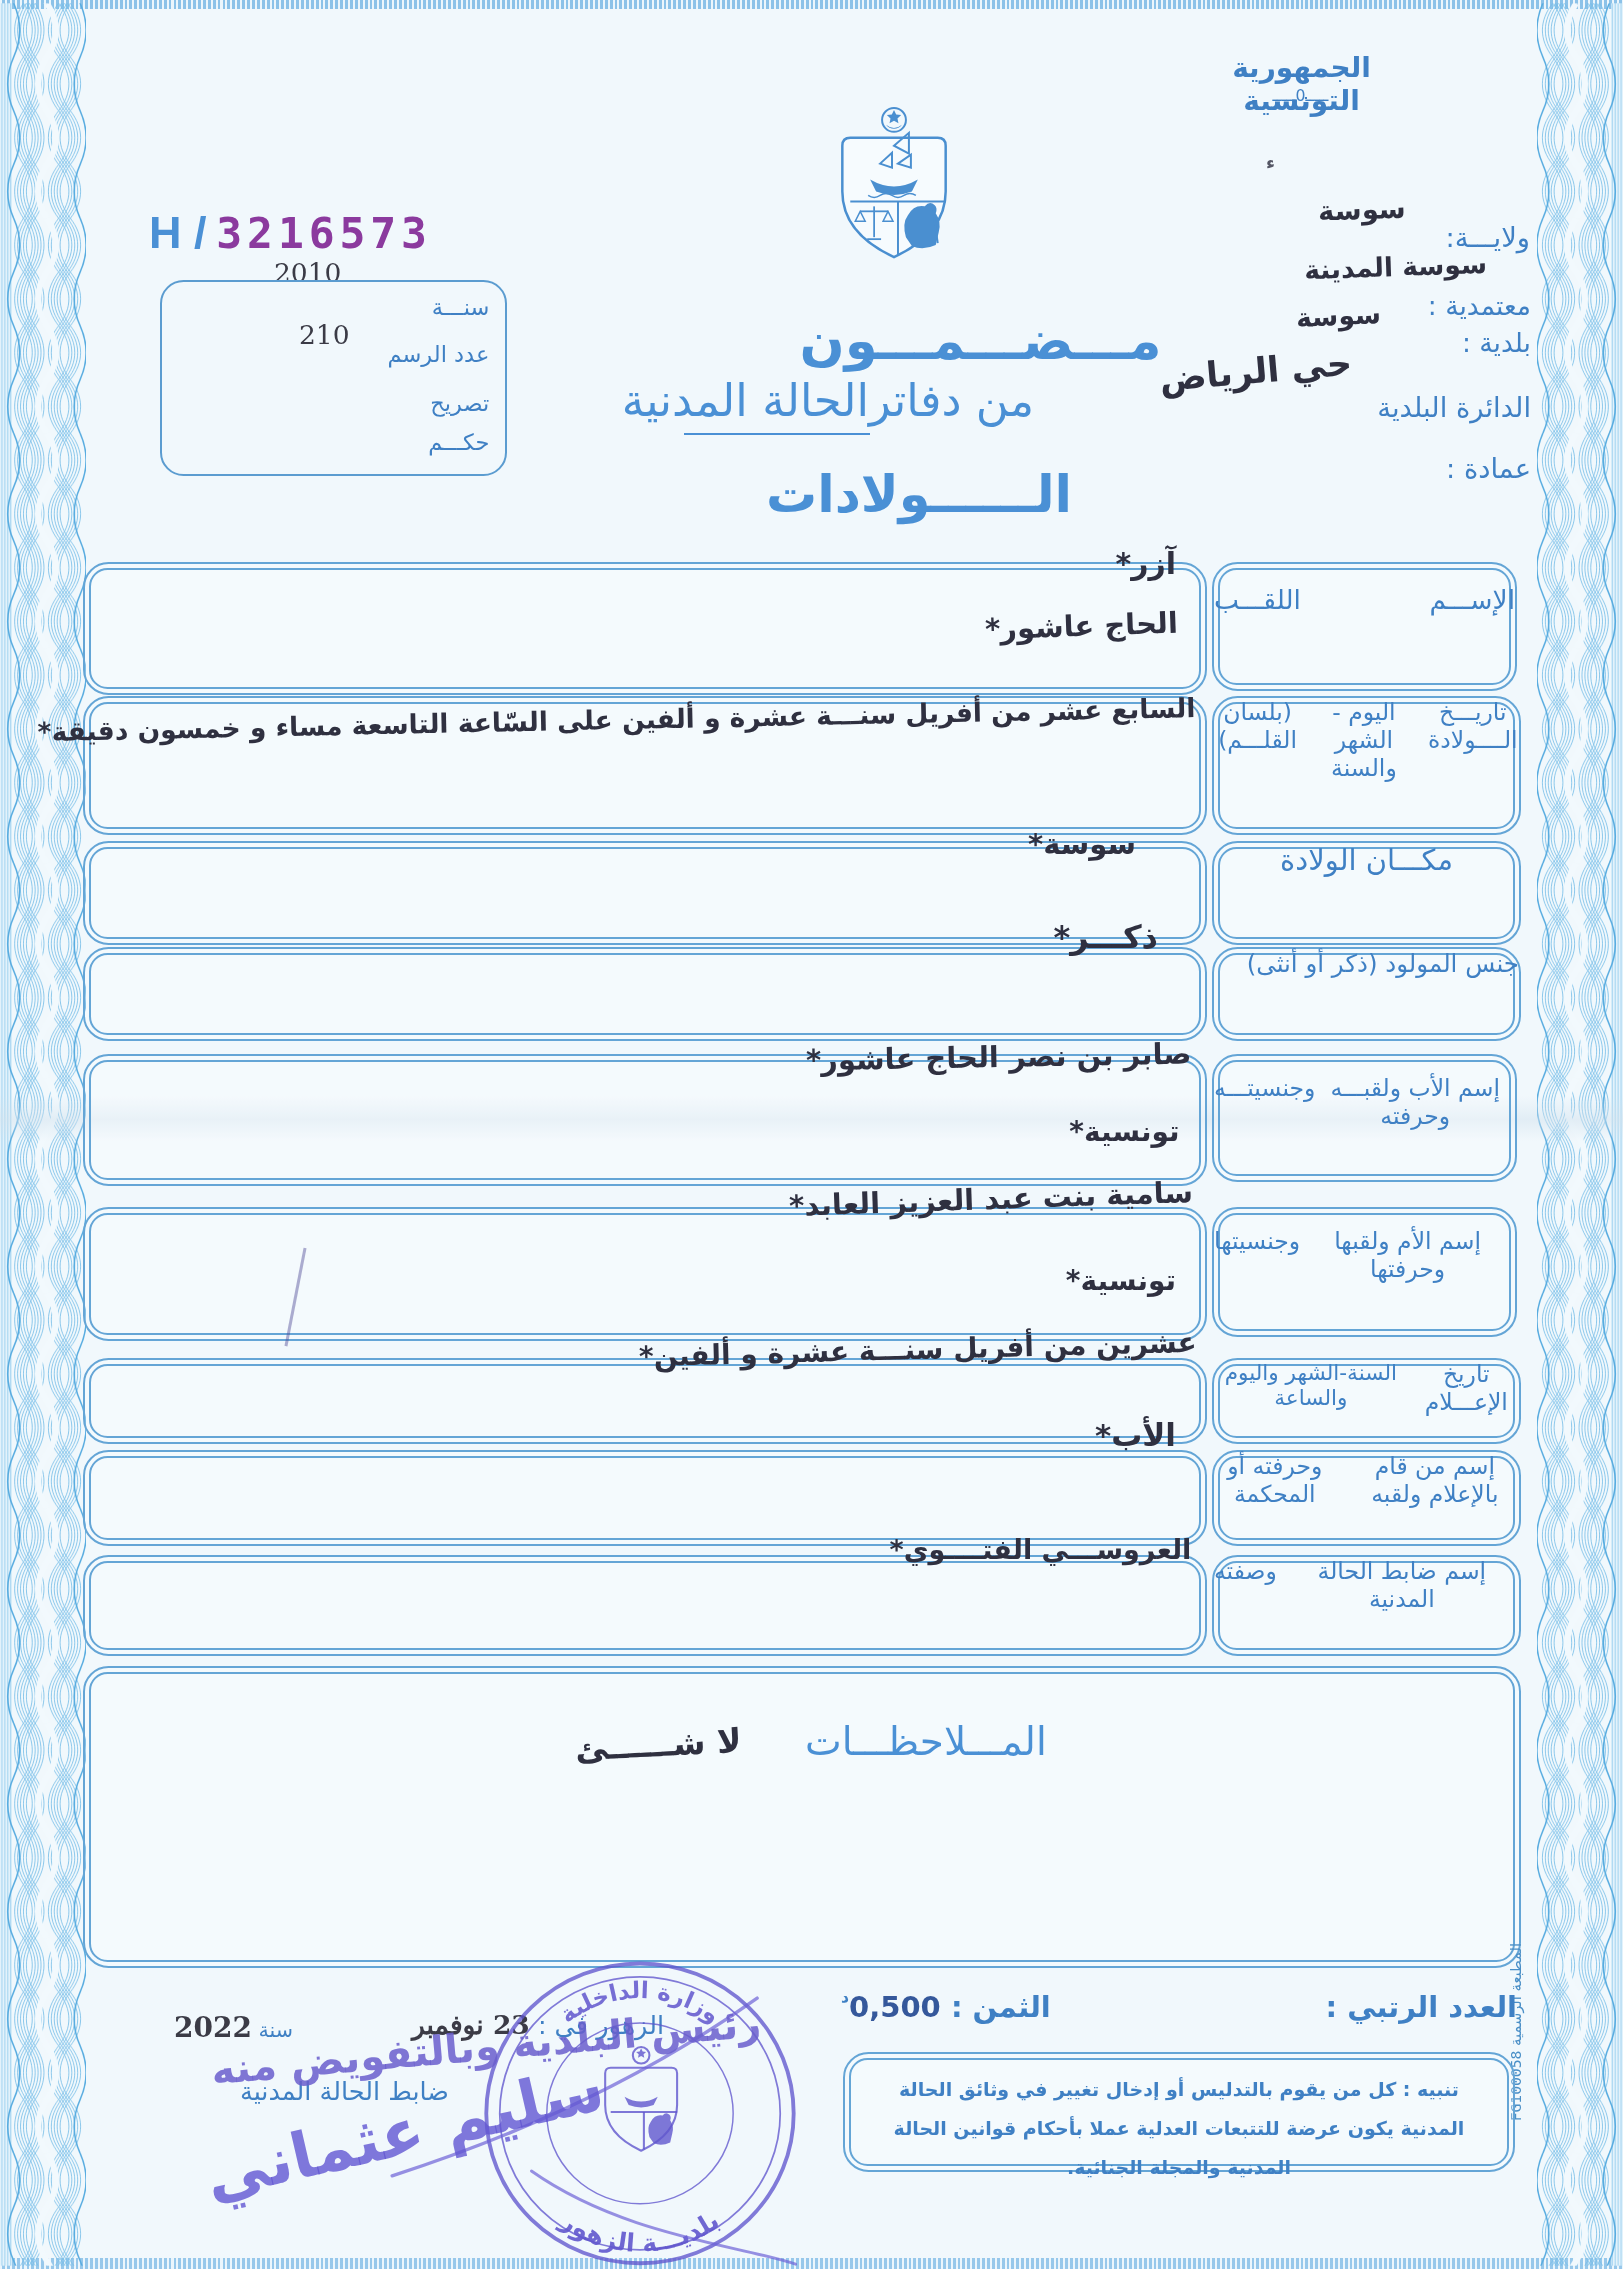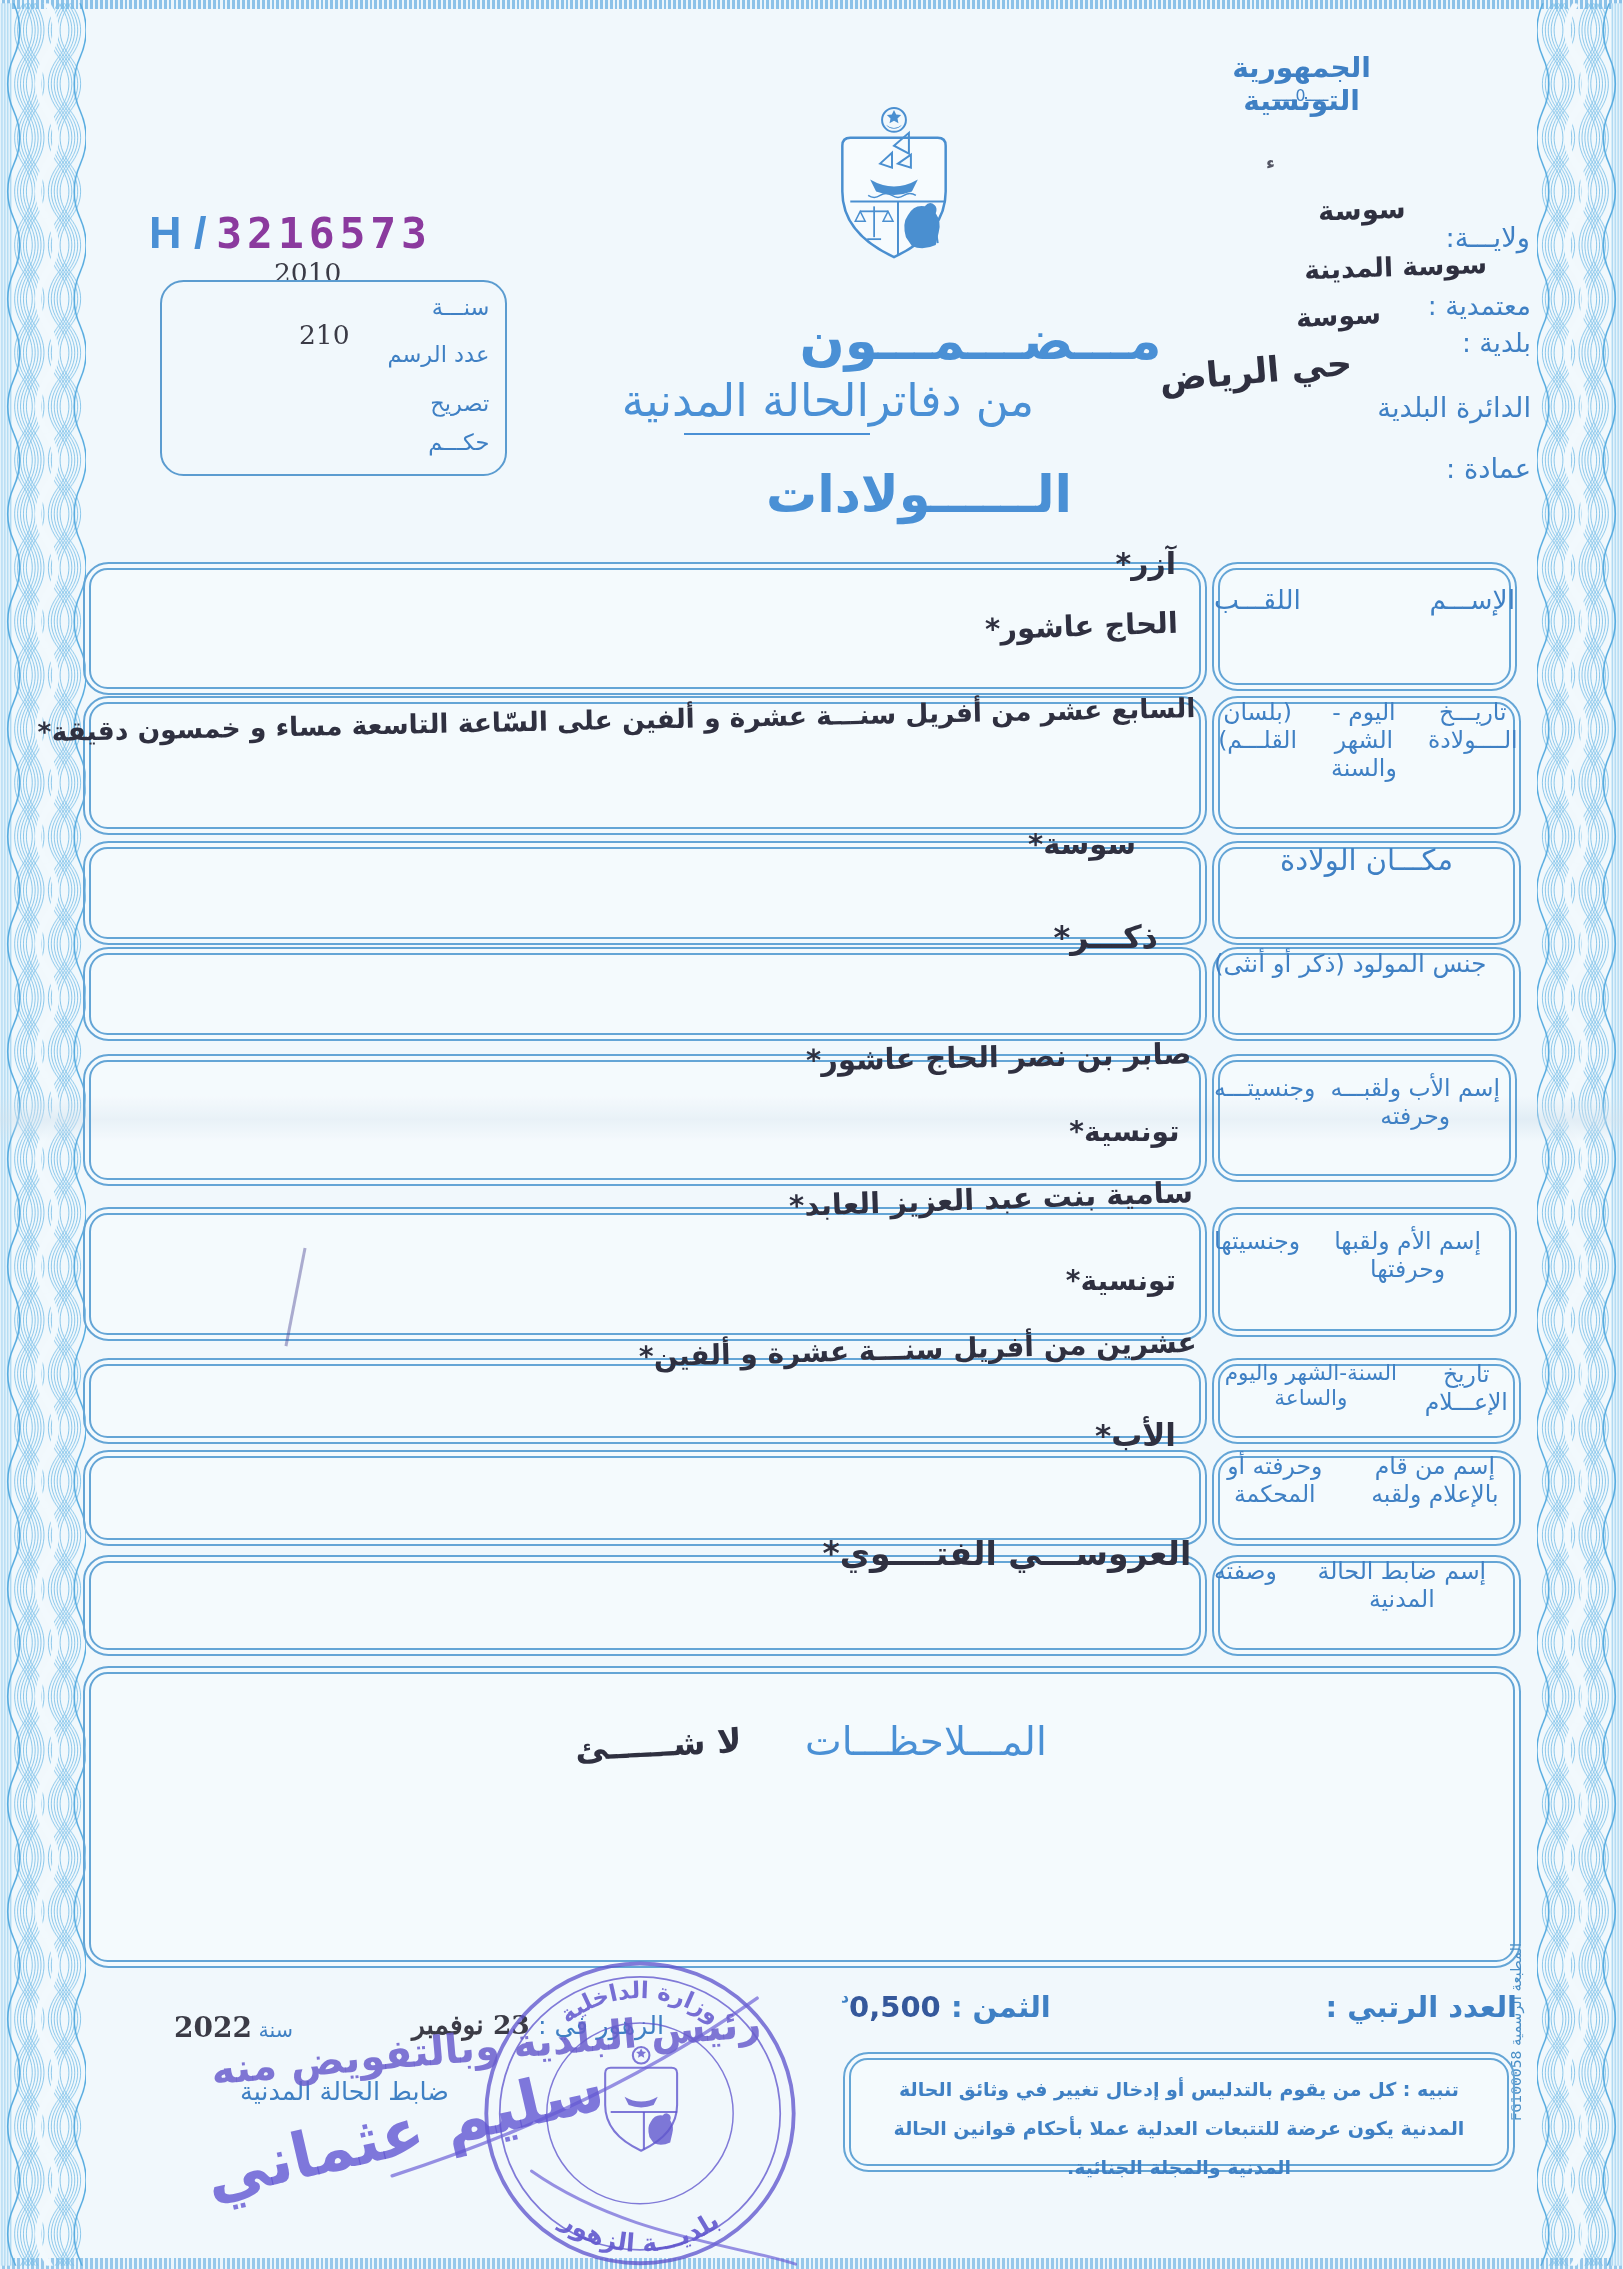--- a/index.html
+++ b/index.html
@@ -161,21 +161,21 @@
   <div class="dbox valuebox" style="left:83px;top:841px;width:1120px;height:100px">
     <span class="v ink" style="right:69px;top:-15.7px;font-size:29px">سوسة*</span>
   </div>
   <div class="dbox labelbox" style="left:1212px;top:841px;width:305px;height:100px;justify-content:center;font-size:29px">
     <span class="ln">مكـــان الولادة</span>
   </div>
 
   <div class="dbox valuebox" style="left:83px;top:947px;width:1120px;height:90px">
     <span class="v ink" style="right:47px;top:-31px;font-size:32px">ذكـــر*</span>
   </div>
-  <div class="dbox labelbox" style="left:1212px;top:947px;width:305px;height:90px;justify-content:flex-end;font-size:24.5px">
+  <div class="dbox labelbox" style="left:1212px;top:947px;width:305px;height:90px;justify-content:flex-start;font-size:24.5px">
     <span class="ln">جنس المولود (ذكر أو أنثى)</span>
   </div>
 
   <div class="dbox valuebox" style="left:83px;top:1054px;width:1120px;height:128px">
     <span class="v ink" style="right:13.7px;top:-15.7px;font-size:29px;transform:rotate(-1deg)">صابر بن نصر الحاج عاشور*</span>
     <span class="v ink" style="right:25.5px;top:59px;font-size:28px">تونسية*</span>
   </div>
   <div class="dbox labelbox" style="left:1212px;top:1054px;width:305px;height:128px;justify-content:space-between;padding:17.6px 0;box-sizing:border-box;font-size:23.5px">
     <span class="ln">إسم الأب ولقبـــه وحرفته</span>
     <span class="ln">وجنسيتـــه</span>
@@ -201,21 +201,21 @@
 
   <div class="dbox valuebox" style="left:83px;top:1450px;width:1120px;height:92px">
     <span class="v ink" style="right:29px;top:-35px;font-size:31px">الأب*</span>
   </div>
   <div class="dbox labelbox" style="left:1212px;top:1450px;width:305px;height:92px;justify-content:flex-start;gap:15px;font-size:23.5px">
     <span class="ln">إسم من قام بالإعلام ولقبه</span>
     <span class="ln">وحرفته أو المحكمة</span>
   </div>
 
   <div class="dbox valuebox" style="left:83px;top:1555px;width:1120px;height:97px">
-    <span class="v ink" style="right:13.7px;top:-23.5px;font-size:33px;letter-spacing:1px">العروســـي الفتــــوي*</span>
+    <span class="v ink" style="right:13.7px;top:-23.5px;font-size:27px;letter-spacing:1px">العروســـي الفتــــوي*</span>
   </div>
   <div class="dbox labelbox" style="left:1212px;top:1555px;width:305px;height:97px;justify-content:center;gap:7.8px;font-size:23.5px">
     <span class="ln">إسم ضابط الحالة المدنية</span>
     <span class="ln">وصفته</span>
   </div>
 
   <div class="dbox" style="left:83px;top:1666px;width:1434px;height:298px">
     <span class="abs" style="left:720px;top:51px;font-size:39px;font-weight:400;color:var(--title-blue);z-index:2">المـــلاحظـــات</span>
     <span class="abs ink" style="left:490px;top:57px;font-size:33px;transform:rotate(-3deg);z-index:2">لا شــــــئ</span>
   </div>

